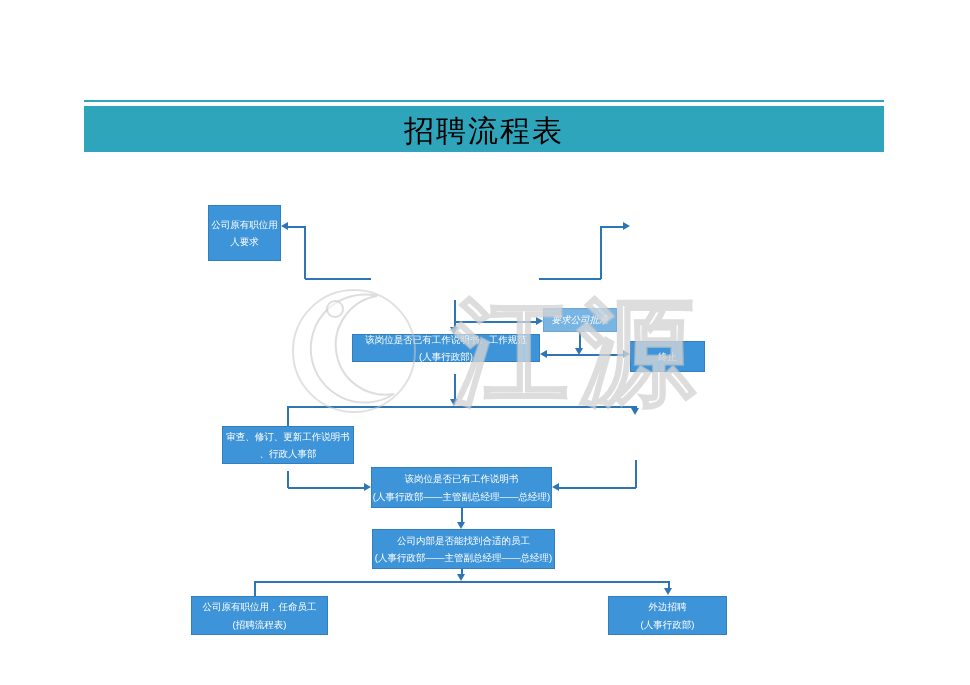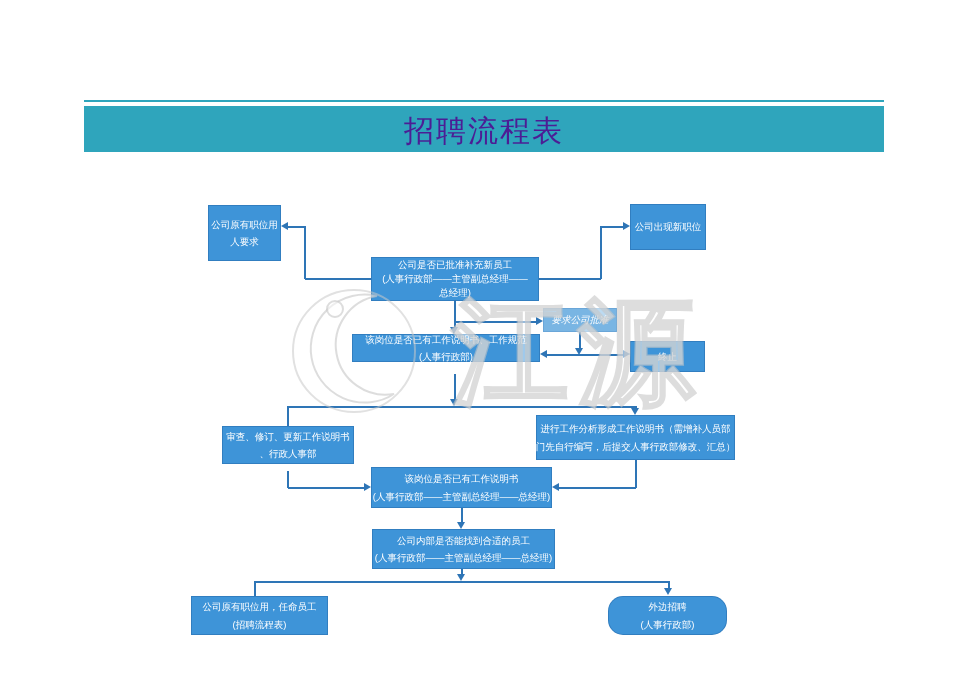--- a/index.html
+++ b/index.html
@@ -3,42 +3,42 @@
 <meta charset="utf-8">
 <style>
   html,body{margin:0;padding:0;background:#ffffff;}
   #page{position:relative;width:970px;height:685px;background:#ffffff;overflow:hidden;
         font-family:"Liberation Sans","DejaVu Sans",sans-serif;}
 
   
   .banner-line{position:absolute;left:84px;top:100px;width:800px;height:2px;background:#2fa5bc;}
   .banner{position:absolute;left:84px;top:106px;width:800px;height:46px;background:#2fa5bc;
           display:flex;align-items:center;justify-content:center;}
-  .banner .title{color:#4c1d95;font-size:30px;letter-spacing:2px;padding-top:5px;font-weight:400;}
+  .banner .title{color:#000000;font-size:30px;letter-spacing:2px;padding-top:5px;font-weight:400;}
 
   
   .node{position:absolute;background:#3e94d8;border:1px solid rgba(38,108,173,0.55);
         box-sizing:border-box;display:flex;flex-direction:column;justify-content:center;
         align-items:center;color:#ffffff;font-size:9.5px;text-align:center;}
   .node .ln{white-space:nowrap;line-height:1.8;}
   .node.tight .ln{line-height:1.45;}
   .node.light{background:#79b5e3;border-color:rgba(92,152,205,0.5);font-style:italic;}
 
   #n-existing{left:208px;top:205px;width:73px;height:56px;}
   #n-new{left:630px;top:204px;width:76px;height:46px;}
   #n-approved{left:371px;top:257px;width:168px;height:44px;}
   #n-request{left:543px;top:308px;width:74px;height:24px;}
   #n-hasdesc{left:352px;top:334px;width:188px;height:28px;}
   #n-terminate{left:630px;top:341px;width:75px;height:31px;}
   #n-review{left:222px;top:426px;width:132px;height:38px;}
   #n-analysis{left:536px;top:415px;width:199px;height:45px;}
   #n-define{left:371px;top:467px;width:181px;height:41px;}
   #n-internalq{left:372px;top:529px;width:183px;height:40px;}
   #n-internal{left:191px;top:596px;width:137px;height:39px;}
-  #n-external{left:608px;top:596px;width:119px;height:39px;border-radius:15px;}
+  #n-external{left:608px;top:596px;width:119px;height:39px;}
 
   
   .hl,.vl{position:absolute;background:#2e75b6;}
   .hl{height:1.5px;}
   .vl{width:1.5px;}
   .ar{position:absolute;width:0;height:0;}
   .ar-l{border:4px solid transparent;border-left:0;border-right:7px solid #2e75b6;}
   .ar-r{border:4px solid transparent;border-right:0;border-left:7px solid #2e75b6;}
   .ar-d{border:4px solid transparent;border-bottom:0;border-top:7px solid #2e75b6;}
 
@@ -54,52 +54,40 @@
   <div class="banner-line"></div>
   <div class="banner">
     <div class="title">招聘流程表</div>
   </div>
 
   <div class="node" id="n-existing">
     <div class="ln">公司原有职位用</div>
     <div class="ln">人要求</div>
   </div>
 
-  <div class="node" id="n-new">
-    <div class="ln">公司出现新职位</div>
-  </div>
 
-  <div class="node tight" id="n-approved">
-    <div class="ln">公司是否已批准补充新员工</div>
-    <div class="ln">(人事行政部——主管副总经理——</div>
-    <div class="ln">总经理)</div>
-  </div>
 
   <div class="node light" id="n-request">
     <div class="ln">要求公司批准</div>
   </div>
 
   <div class="node" id="n-hasdesc">
     <div class="ln">该岗位是否已有工作说明书、工作规范</div>
     <div class="ln">(人事行政部)</div>
   </div>
 
   <div class="node" id="n-terminate">
     <div class="ln">终止</div>
   </div>
 
   <div class="node" id="n-review">
     <div class="ln">审查、修订、更新工作说明书</div>
     <div class="ln">、行政人事部</div>
   </div>
 
-  <div class="node" id="n-analysis">
-    <div class="ln">进行工作分析形成工作说明书（需增补人员部</div>
-    <div class="ln">门先自行编写，后提交人事行政部修改、汇总）</div>
-  </div>
 
   <div class="node" id="n-define">
     <div class="ln">该岗位是否已有工作说明书</div>
     <div class="ln">(人事行政部——主管副总经理——总经理)</div>
   </div>
 
   <div class="node" id="n-internalq">
     <div class="ln">公司内部是否能找到合适的员工</div>
     <div class="ln">(人事行政部——主管副总经理——总经理)</div>
   </div>

